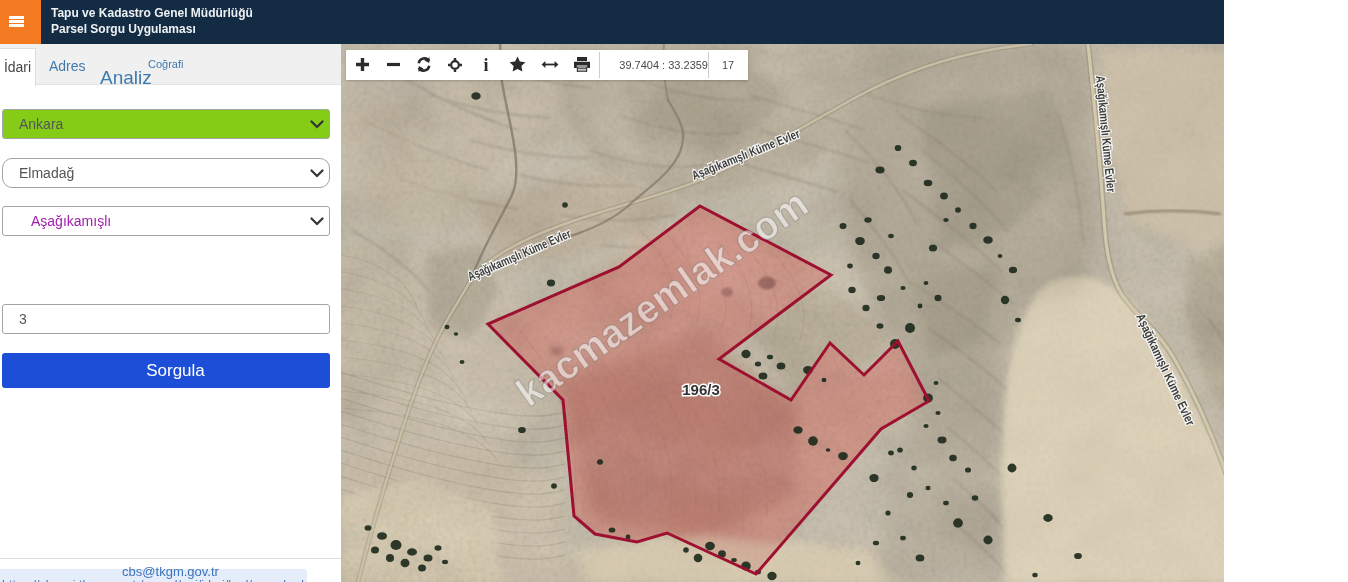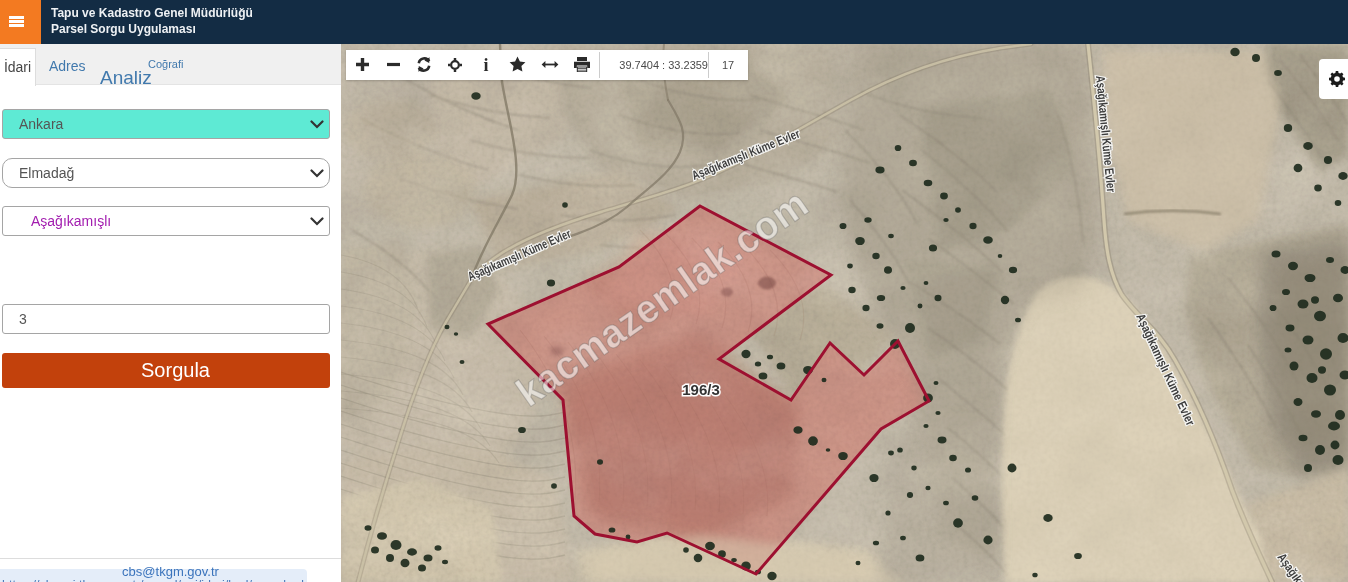--- a/index.html
+++ b/index.html
@@ -1,17 +1,17 @@
 <!DOCTYPE html>
 <html><head>
 <meta charset="utf-8">
 <style>
   * { margin:0; padding:0; box-sizing:border-box; }
   html,body { width:1348px; height:582px; overflow:hidden; font-family:"Liberation Sans", sans-serif; background:#fff; }
-  #page { position:relative; width:1348px; height:582px; overflow:hidden; }
+  #page { position:relative; width:1224px; height:582px; overflow:hidden; }
   .abs { position:absolute; }
 </style>
 </head>
 <body>
 <div id="page">
 
 <div class="abs" style="left:0;top:0;width:1348px;height:44px;background:#132c44;"></div>
 
 <div class="abs" style="left:0;top:0;width:41px;height:44px;background:#f37a21;">
   <div class="abs" style="left:9px;top:16px;width:15px;height:2.5px;background:#fff;"></div>
@@ -28,39 +28,39 @@
 <div class="abs" style="left:0;top:44px;width:341px;height:41px;background:#f0f0f0;border-bottom:1px solid #e4e4e4;"></div>
 
 <div class="abs" style="left:0;top:48px;width:36px;height:38px;background:#fff;border:1px solid #ddd;border-bottom:none;border-left:none;color:#464646;font-size:14px;line-height:36px;text-align:center;">İdari</div>
 
 <div class="abs" style="left:49px;top:58px;color:#4179ad;font-size:14px;">Adres</div>
 
 <div class="abs" style="left:100px;top:67px;color:#4179ad;font-size:19px;">Analiz</div>
 
 <div class="abs" style="left:148px;top:58px;color:#4179ad;font-size:11px;">Coğrafi</div>
 
-<div class="abs" style="left:2px;top:109px;width:328px;height:30px;border:1px solid #a5a5a5;border-radius:3px;background:#5eead4;color:#555;font-size:14px;line-height:28px;padding-left:16px;">Ankara</div>
+<div class="abs" style="left:2px;top:109px;width:328px;height:30px;border:1px solid #a5a5a5;border-radius:3px;background:#84cc16;color:#555;font-size:14px;line-height:28px;padding-left:16px;">Ankara</div>
 <svg class="abs" style="left:310px;top:120px;" width="14" height="9" viewBox="0 0 14 9">
       <path d="M1.5 1.5 L7 7 L12.5 1.5" fill="none" stroke="#333" stroke-width="2.2" stroke-linecap="round"></path>
     </svg>
 
 <div class="abs" style="left:2px;top:157.7px;width:328px;height:30px;border:1px solid #a5a5a5;border-radius:10px;background:#fff;color:#555;font-size:14px;line-height:28px;padding-left:16px;">Elmadağ</div>
 <svg class="abs" style="left:310px;top:168.7px;" width="14" height="9" viewBox="0 0 14 9">
       <path d="M1.5 1.5 L7 7 L12.5 1.5" fill="none" stroke="#333" stroke-width="2.2" stroke-linecap="round"></path>
     </svg>
 
 <div class="abs" style="left:2px;top:206.4px;width:328px;height:30px;border:1px solid #a5a5a5;border-radius:3px;background:#fff;color:#a21caf;font-size:14px;line-height:28px;padding-left:28px;">Aşağıkamışlı</div>
 <svg class="abs" style="left:310px;top:217.4px;" width="14" height="9" viewBox="0 0 14 9">
       <path d="M1.5 1.5 L7 7 L12.5 1.5" fill="none" stroke="#333" stroke-width="2.2" stroke-linecap="round"></path>
     </svg>
 
 
 <div class="abs" style="left:2px;top:303.8px;width:328px;height:30px;border:1px solid #a5a5a5;border-radius:3px;background:#fff;color:#555;font-size:14px;line-height:28px;padding-left:16px;">3</div>
 
-<div class="abs" style="left:2px;top:352.5px;width:328px;height:35px;background:#c2410c;border-radius:3px;color:#fff;font-size:20px;line-height:35px;text-align:center;padding-left:19px;">Sorgula</div>
+<div class="abs" style="left:2px;top:352.5px;width:328px;height:35px;background:#1d4ed8;border-radius:3px;color:#fff;font-size:17px;line-height:35px;text-align:center;padding-left:19px;">Sorgula</div>
 
 <div class="abs" style="left:0;top:558px;width:341px;height:1px;background:#ddd;"></div>
 
 <div class="abs" style="left:0;top:569px;width:307px;height:13px;background:#e4edf9;border-top-right-radius:4px;overflow:hidden;">
   <div class="abs" style="left:2px;top:9px;width:340px;color:#4878b8;font-size:12.5px;white-space:nowrap;">https://cbsapi.tkgm.gov.tr/parsel/api/idari/kod/sorgula-detay</div>
 </div>
 
 <div class="abs" style="left:0;top:564px;width:341px;text-align:center;color:#3b74bc;font-size:13px;">cbs@tkgm.gov.tr</div>
 
 <svg class="abs" style="left:341px;top:44px;" width="1007" height="538" viewBox="341 44 1007 538">

